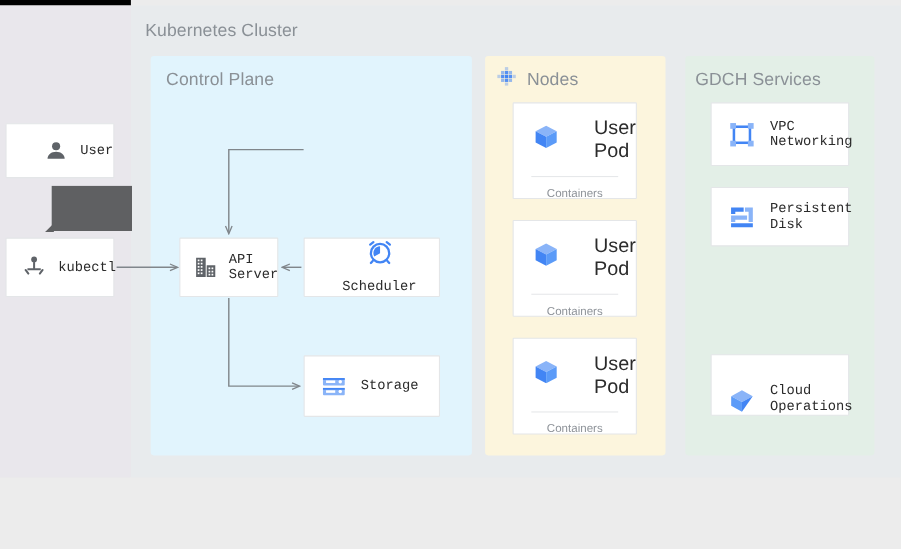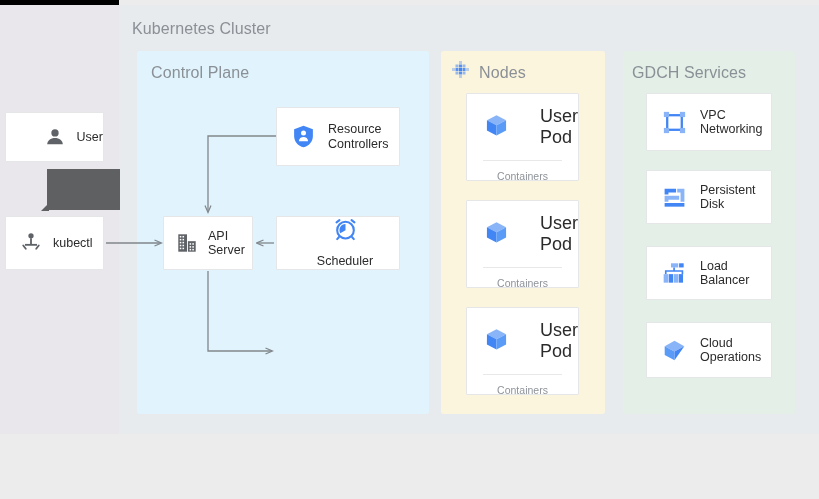--- a/index.html
+++ b/index.html
@@ -83,20 +83,21 @@
 
   
   .card {
     position: absolute;
     background: #ffffff;
     border: 1px solid #e4e6e8;
     box-sizing: border-box;
     display: flex;
     align-items: center;
     border-radius: 1px;
+    font-family: Liberation Mono, monospace;
   }
   .card .ico {
     flex: 0 0 auto;
     display: flex;
     align-items: center;
     justify-content: center;
   }
   .card .lbl {
     font-size: 12.5px;
     color: #2b2b2b;
@@ -161,21 +162,21 @@
     margin-top: 9px;
   }
   #pod-1 { left: 466px; top: 93px;  width: 113px; height: 88px; }
   #pod-2 { left: 466px; top: 200px; width: 113px; height: 88px; }
   #pod-3 { left: 466px; top: 307px; width: 113px; height: 88px; }
 
   
   #svc-0 { left: 646px; top: 93px;  width: 126px; height: 58px; padding-left: 15px; gap: 13px; }
   #svc-1 { left: 646px; top: 170px; width: 126px; height: 54px; padding-left: 15px; gap: 13px; }
   #svc-2 { left: 646px; top: 246px; width: 126px; height: 54px; padding-left: 15px; gap: 13px; }
-  #svc-3 { left: 646px; top: 322px; width: 126px; height: 56px; padding-left: 15px; gap: 13px; }
+  #svc-3 { left: 646px; top: 322px; width: 126px; height: 56px; padding-left: 15px; gap: 13px; align-items: flex-end; }
 
   
   #connectors {
     position: absolute;
     left: 0; top: 0;
     width: 819px; height: 499px;
     pointer-events: none;
   }
 </style>
 </head>
@@ -251,31 +252,20 @@
         <circle cx="12" cy="4.2" r="2.9"></circle>
         <rect x="11" y="6.5" width="2" height="7.5" rx="1"></rect>
         <rect x="3.9" y="13.2" width="2" height="6.5" rx="1" transform="rotate(-38 4.9 16.4)"></rect>
         <rect x="18.1" y="13.2" width="2" height="6.5" rx="1" transform="rotate(38 19.1 16.4)"></rect>
         <path d="M5.4,13.0 L18.6,13.0 L18.6,15.0 L5.4,15.0 Z"></path>
       </svg>
     </span>
     <span class="lbl">kubectl</span>
   </div>
 
-  <div class="card" id="card-resource-controllers">
-    <span class="ico">
-      <svg width="25" height="25" viewBox="0 0 24 24">
-        <path d="M12,1.6 L21,5 L21,11.4 C21,16.6 17.2,21.1 12,22.4 C6.8,21.1 3,16.6 3,11.4 L3,5 Z" fill="#4285f4"></path>
-        <circle cx="12" cy="8.6" r="2.4" fill="#ffffff"></circle>
-        <path d="M7.6,16.6 C7.6,13.9 9.6,12.5 12,12.5 C14.4,12.5 16.4,13.9 16.4,16.6 Z" fill="#ffffff"></path>
-      </svg>
-    </span>
-    <span class="lbl">Resource
-Controllers</span>
-  </div>
 
   <div class="card" id="card-api-server">
     <span class="ico">
       <svg width="22" height="22" viewBox="0 0 24 24" fill="#5f6368">
         <path d="M2.5,2.5 L12,2.5 L12,21.5 L2.5,21.5 Z"></path>
         <path d="M13,10 L21.5,10 L21.5,21.5 L13,21.5 Z"></path>
         <g fill="#ffffff">
           <rect x="4.1" y="4.3" width="1.7" height="1.7"></rect>
           <rect x="7.1" y="4.3" width="1.7" height="1.7"></rect>
           <rect x="4.1" y="7.5" width="1.7" height="1.7"></rect>
@@ -308,20 +298,35 @@
           <path d="M5.6,19.4 L4.0,21.2"></path>
           <path d="M18.4,19.4 L20.0,21.2"></path>
         </g>
         <circle cx="12" cy="12.6" r="8" fill="none" stroke="#4285f4" stroke-width="2"></circle>
         <path d="M12,12.6 L12,6.6 A6,6 0 0 0 7.0,15.6 Z" fill="#4285f4"></path>
       </svg>
     </span>
     <span class="lbl">Scheduler</span>
   </div>
 
+  <div class="card" id="card-storage">
+    <span class="ico">
+      <svg width="25" height="25" viewBox="0 0 24 24">
+        <rect x="2.5" y="4.5" width="19" height="6.4" rx="0.8" fill="#8ab4f8"></rect>
+        <rect x="2.5" y="13.1" width="19" height="6.4" rx="0.8" fill="#8ab4f8"></rect>
+        <rect x="5.2" y="6.6" width="8" height="2.2" fill="#ffffff"></rect>
+        <rect x="5.2" y="15.2" width="8" height="2.2" fill="#ffffff"></rect>
+        <circle cx="17.6" cy="7.7" r="1.5" fill="#ffffff"></circle>
+        <circle cx="17.6" cy="16.3" r="1.5" fill="#ffffff"></circle>
+        <rect x="2.5" y="4.5" width="19" height="1.6" fill="#4285f4"></rect>
+        <rect x="2.5" y="13.1" width="19" height="1.6" fill="#4285f4"></rect>
+      </svg>
+    </span>
+    <span class="lbl">Storage</span>
+  </div>
 
   <div class="pod-card" id="pod-1">
     <div class="pod-head">
       <span class="ico">
         <svg width="25" height="25" viewBox="0 0 24 24">
           <path d="M12,2.2 L21.2,7.0 L12,11.8 L2.8,7.0 Z" fill="#8ab4f8"></path>
           <path d="M2.8,7.0 L12,11.8 L12,21.6 L2.8,16.8 Z" fill="#4285f4"></path>
           <path d="M21.2,7.0 L12,11.8 L12,21.6 L21.2,16.8 Z" fill="#5b9bf8"></path>
         </svg>
       </span>
@@ -381,35 +386,20 @@
         <path d="M2.5,3.5 L13.5,3.5 L13.5,7.2 L6.2,7.2 L6.2,9.2 L2.5,9.2 Z" fill="#4285f4"></path>
         <path d="M2.5,10.4 L16.5,10.4 L16.5,14.1 L6.2,14.1 L6.2,16.1 L2.5,16.1 Z" fill="#8ab4f8"></path>
         <path d="M2.5,17.3 L21.5,17.3 L21.5,20.8 L2.5,20.8 Z" fill="#4285f4"></path>
         <path d="M14.6,3.5 L21.5,3.5 L21.5,16.1 L17.8,16.1 L17.8,7.2 L14.6,7.2 Z" fill="#8ab4f8"></path>
       </svg>
     </span>
     <span class="lbl">Persistent
 Disk</span>
   </div>
 
-  <div class="card" id="svc-2">
-    <span class="ico">
-      <svg width="25" height="25" viewBox="0 0 24 24">
-        <rect x="8.6" y="2.2" width="7" height="4" fill="#8ab4f8"></rect>
-        <rect x="16.4" y="2.2" width="4.4" height="4" fill="#4285f4"></rect>
-        <path d="M11.6,6.2 L11.6,9.2 M3.6,12.6 L3.6,9.6 L19.6,9.6 L19.6,12.6" fill="none" stroke="#4285f4" stroke-width="1.6"></path>
-        <rect x="1.6" y="12.6" width="4.2" height="8.2" fill="#8ab4f8"></rect>
-        <rect x="6.4" y="12.6" width="4.2" height="8.2" fill="#4285f4"></rect>
-        <rect x="11.2" y="12.6" width="4.2" height="8.2" fill="#8ab4f8"></rect>
-        <rect x="16.0" y="12.6" width="4.2" height="8.2" fill="#4285f4"></rect>
-      </svg>
-    </span>
-    <span class="lbl">Load
-Balancer</span>
-  </div>
 
   <div class="card" id="svc-3">
     <span class="ico">
       <svg width="25" height="25" viewBox="0 0 24 24">
         <path d="M12,2.6 L21.4,7.8 L12,13.0 L2.6,7.8 Z" fill="#8ab4f8"></path>
         <path d="M2.6,7.8 L12,13.0 L12,21.4 L2.6,16.2 Z" fill="#5b9bf8"></path>
         <path d="M21.4,7.8 L12,13.0 L12,21.4 Z" fill="#4285f4"></path>
         <path d="M12,2.6 L12,21.4 L2.6,16.2 L2.6,7.8 Z" fill="#8ab4f8" opacity="0.0"></path>
       </svg>
     </span>

